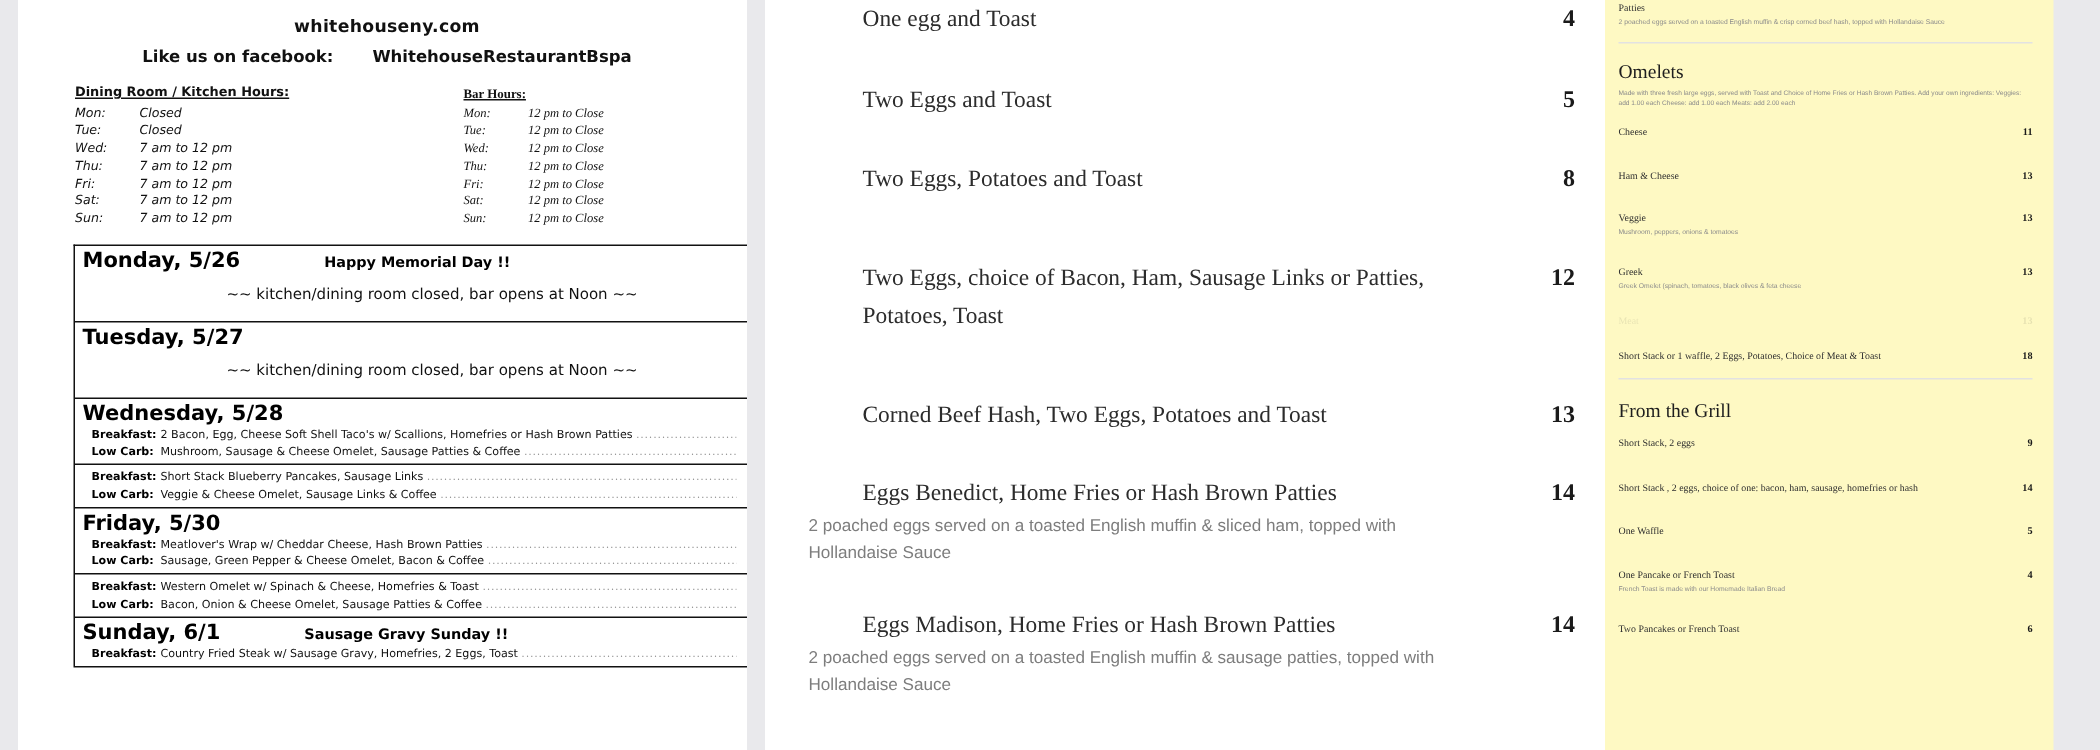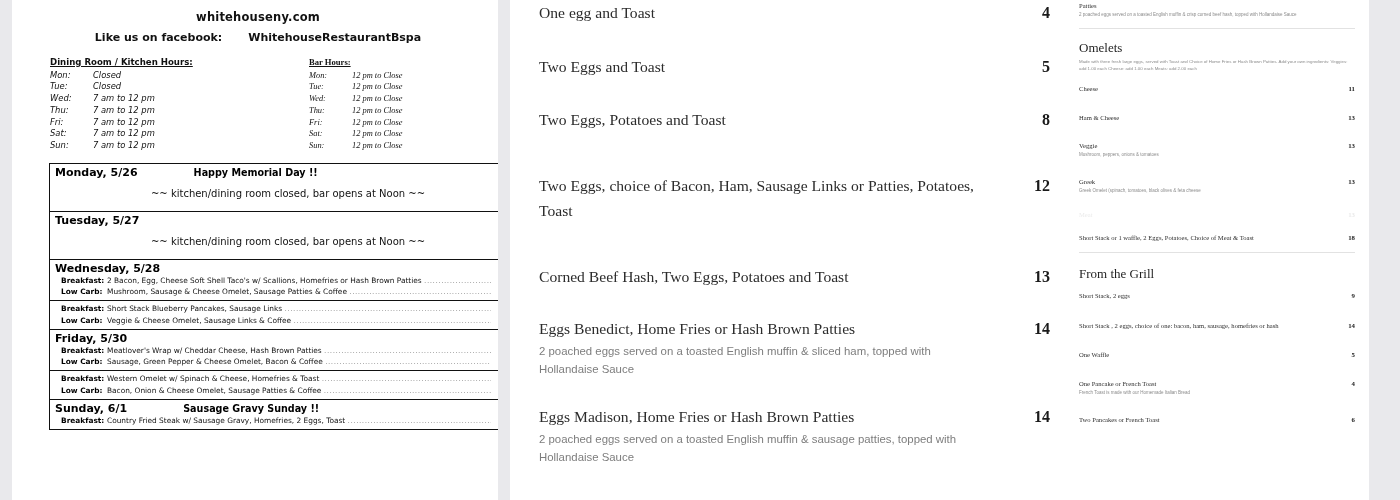--- a/index.html
+++ b/index.html
@@ -46,21 +46,21 @@
   .hours-day { width:43px; font-style:italic; }
   .hours-val { font-style:italic; }
 
   .specials {
     margin:11px 0 0 15px; width:478px;
     border:1.6px solid #111; border-bottom:none;
     font-family:"DejaVu Sans", sans-serif;
   }
   .sp-block { border-bottom:1.6px solid #111; padding:2px 5px 3px 5px; }
   .sp-head { display:flex; align-items:baseline; }
-  .sp-day { font-weight:bold; font-size:11px; color:#000; }
+  .sp-day { font-weight:bold; font-size:14px; color:#000; }
   .sp-banner {
     font-weight:bold; font-size:9.6px; color:#000;
     margin-left:56px;
   }
   .sp-note {
     font-size:10px; color:#111; text-align:center;
     margin:3px 0 4px 0;
   }
   .sp-note.tall { margin:9px 0 9px 0; }
   .sp-line { display:flex; align-items:baseline; font-size:7.4px; line-height:11.2px; }
@@ -78,37 +78,37 @@
   
   .pane-mid {
     width:560px; height:500px; background:#fff;
     padding:0 20px 0 29px; overflow:hidden;
   }
   .m-item { position:relative; }
   .m-row { display:flex; align-items:flex-start; }
   .m-name {
     flex:1 1 auto;
     font-family:"Liberation Serif", serif;
-    font-size:15.6px; color:#2c2c2c; line-height:25px;
+    font-size:15.6px; color:#2c2c2c; line-height:25px;margin-left:36px;
   }
   .m-price {
     flex:none; width:46px; text-align:right;
     font-family:"Liberation Serif", serif;
     font-size:16px; font-weight:bold; color:#1a1a1a;
     line-height:25px;
   }
   .m-desc {
     font-family:"Liberation Sans", sans-serif;
     font-size:11.4px; color:#7d7d7d; line-height:18px;
     padding-right:70px; margin-top:1px;
   }
 
   
   .pane-right {
-    width:299px; height:500px; background:#ffffff;
+    width:299px; height:500px; background:#fef9c3;
     padding:0 14px 0 9px; overflow:hidden;
   }
   .r-row { display:flex; align-items:flex-start; }
   .r-name {
     flex:1 1 auto;
     font-family:"Liberation Serif", serif;
     font-size:6.6px; color:#2f2f2f; line-height:11px;
   }
   .r-price {
     flex:none; width:20px; text-align:right;

